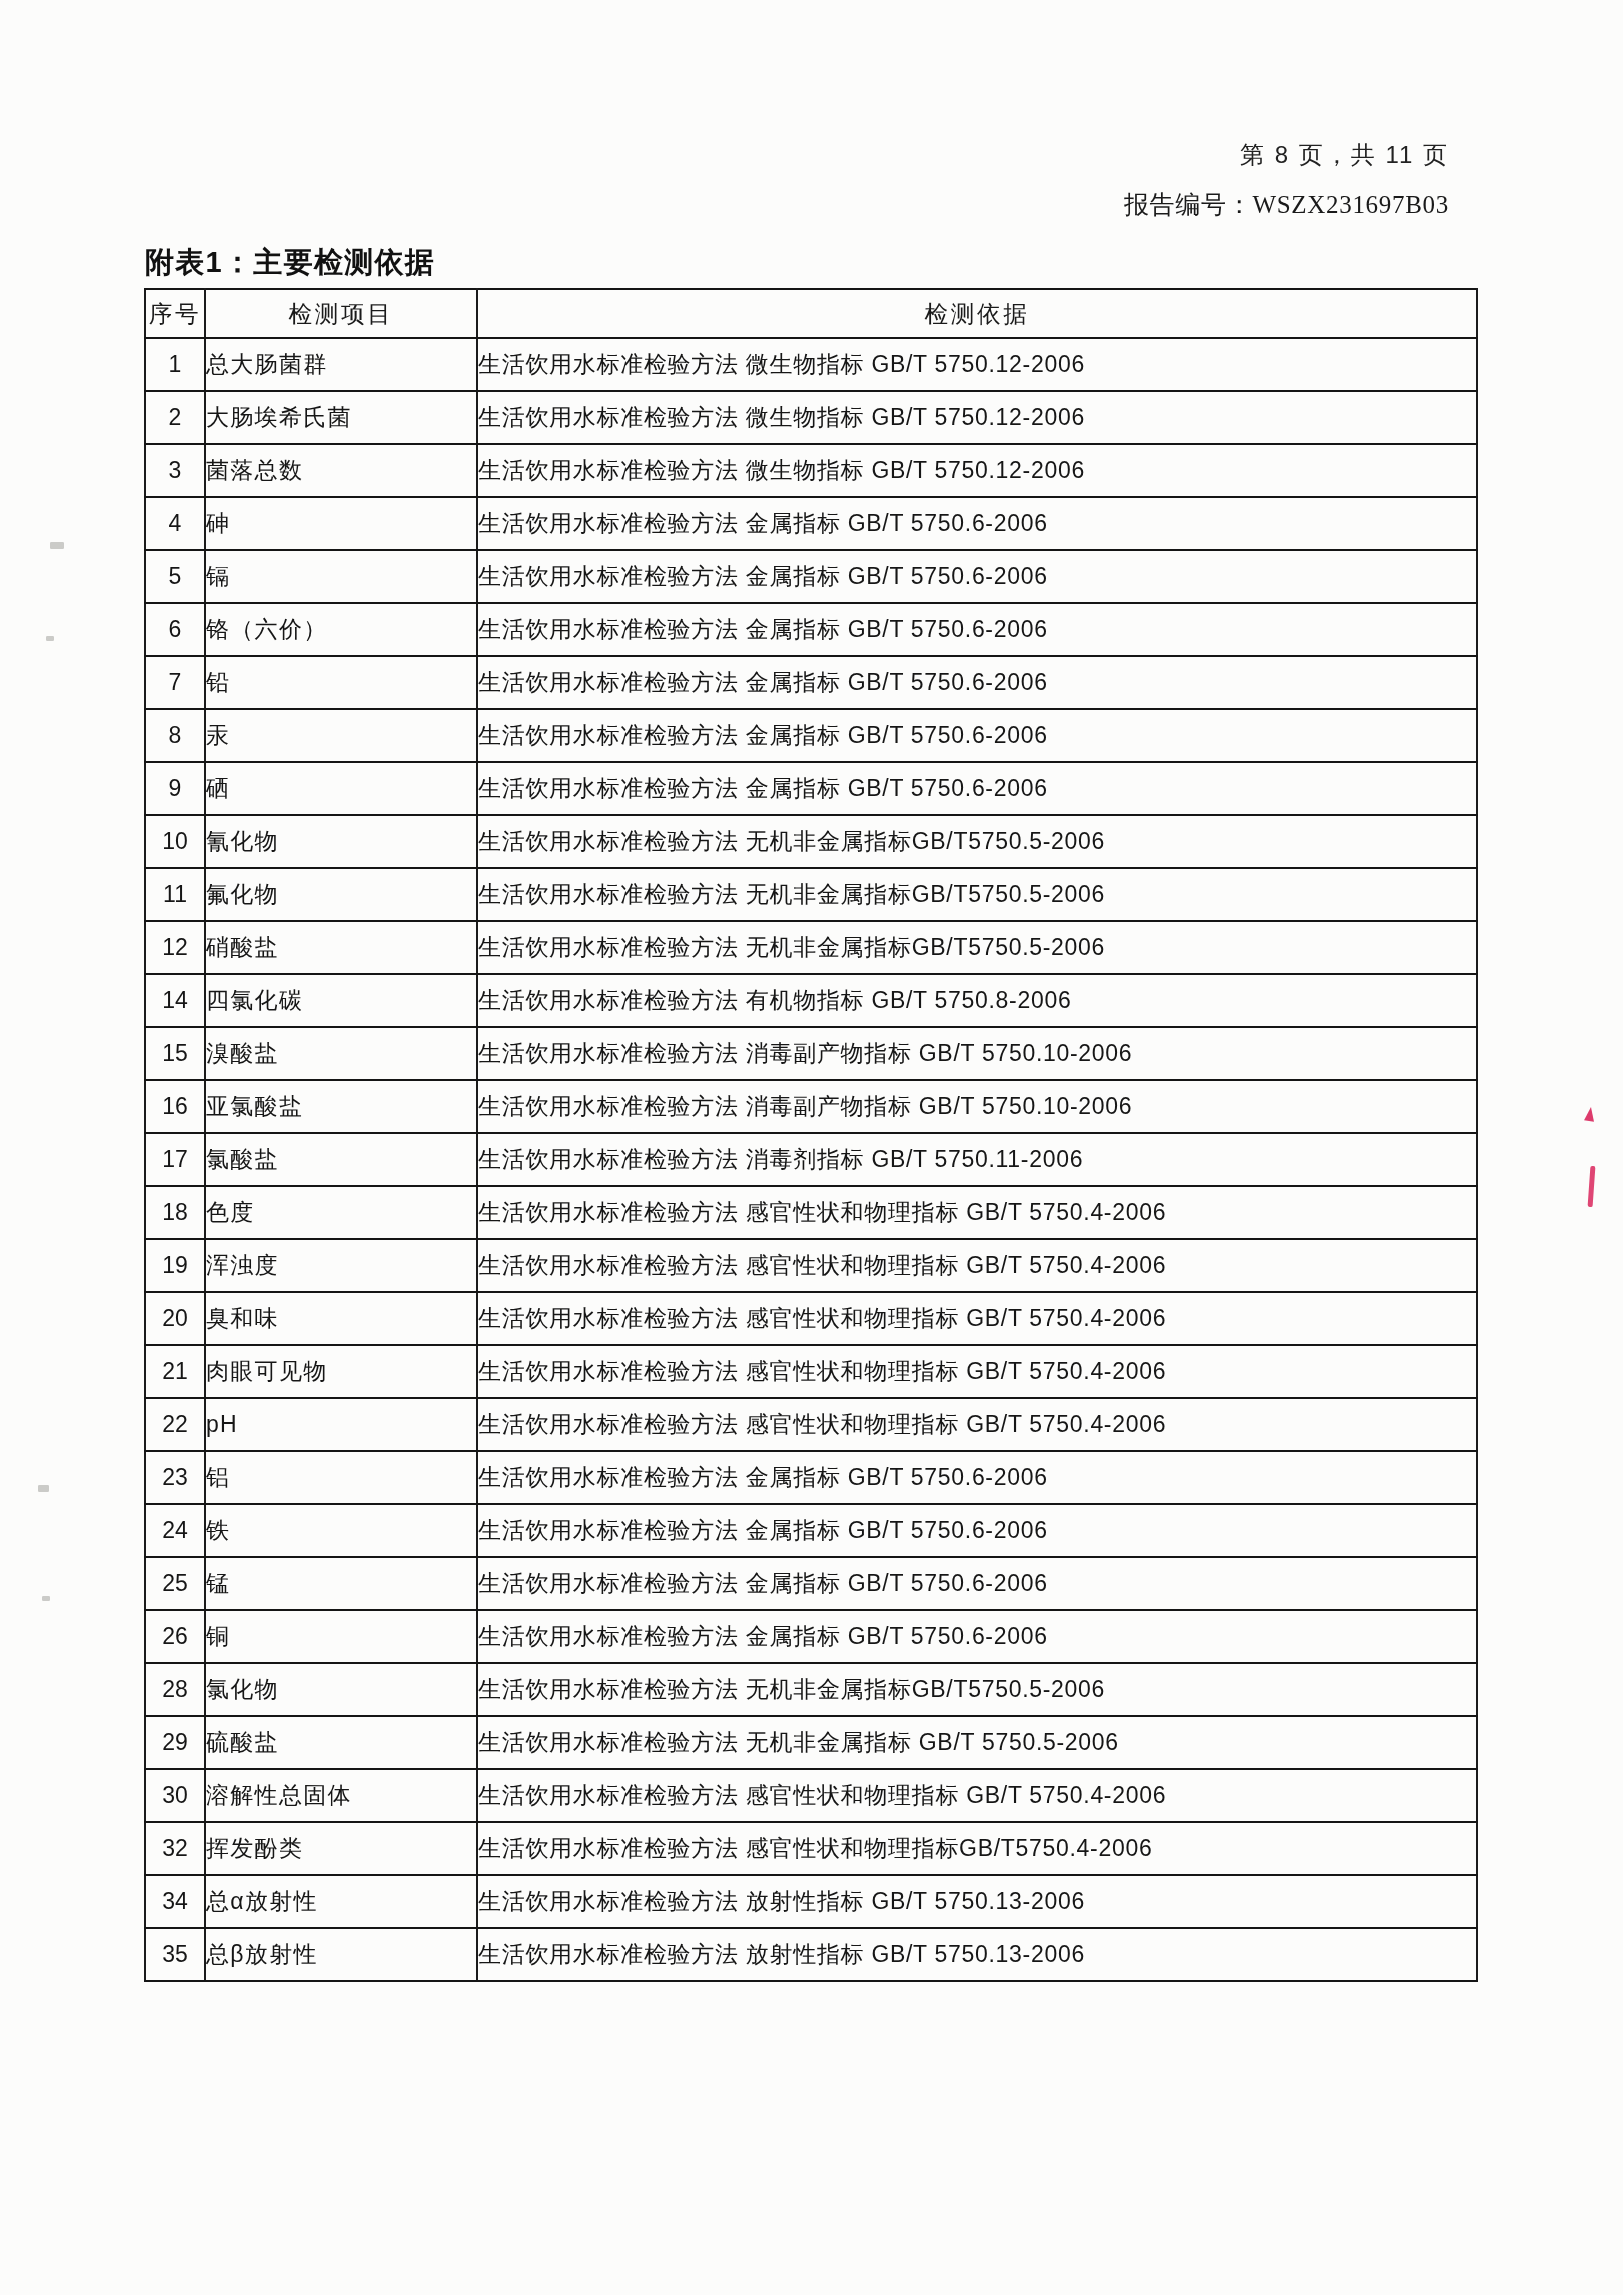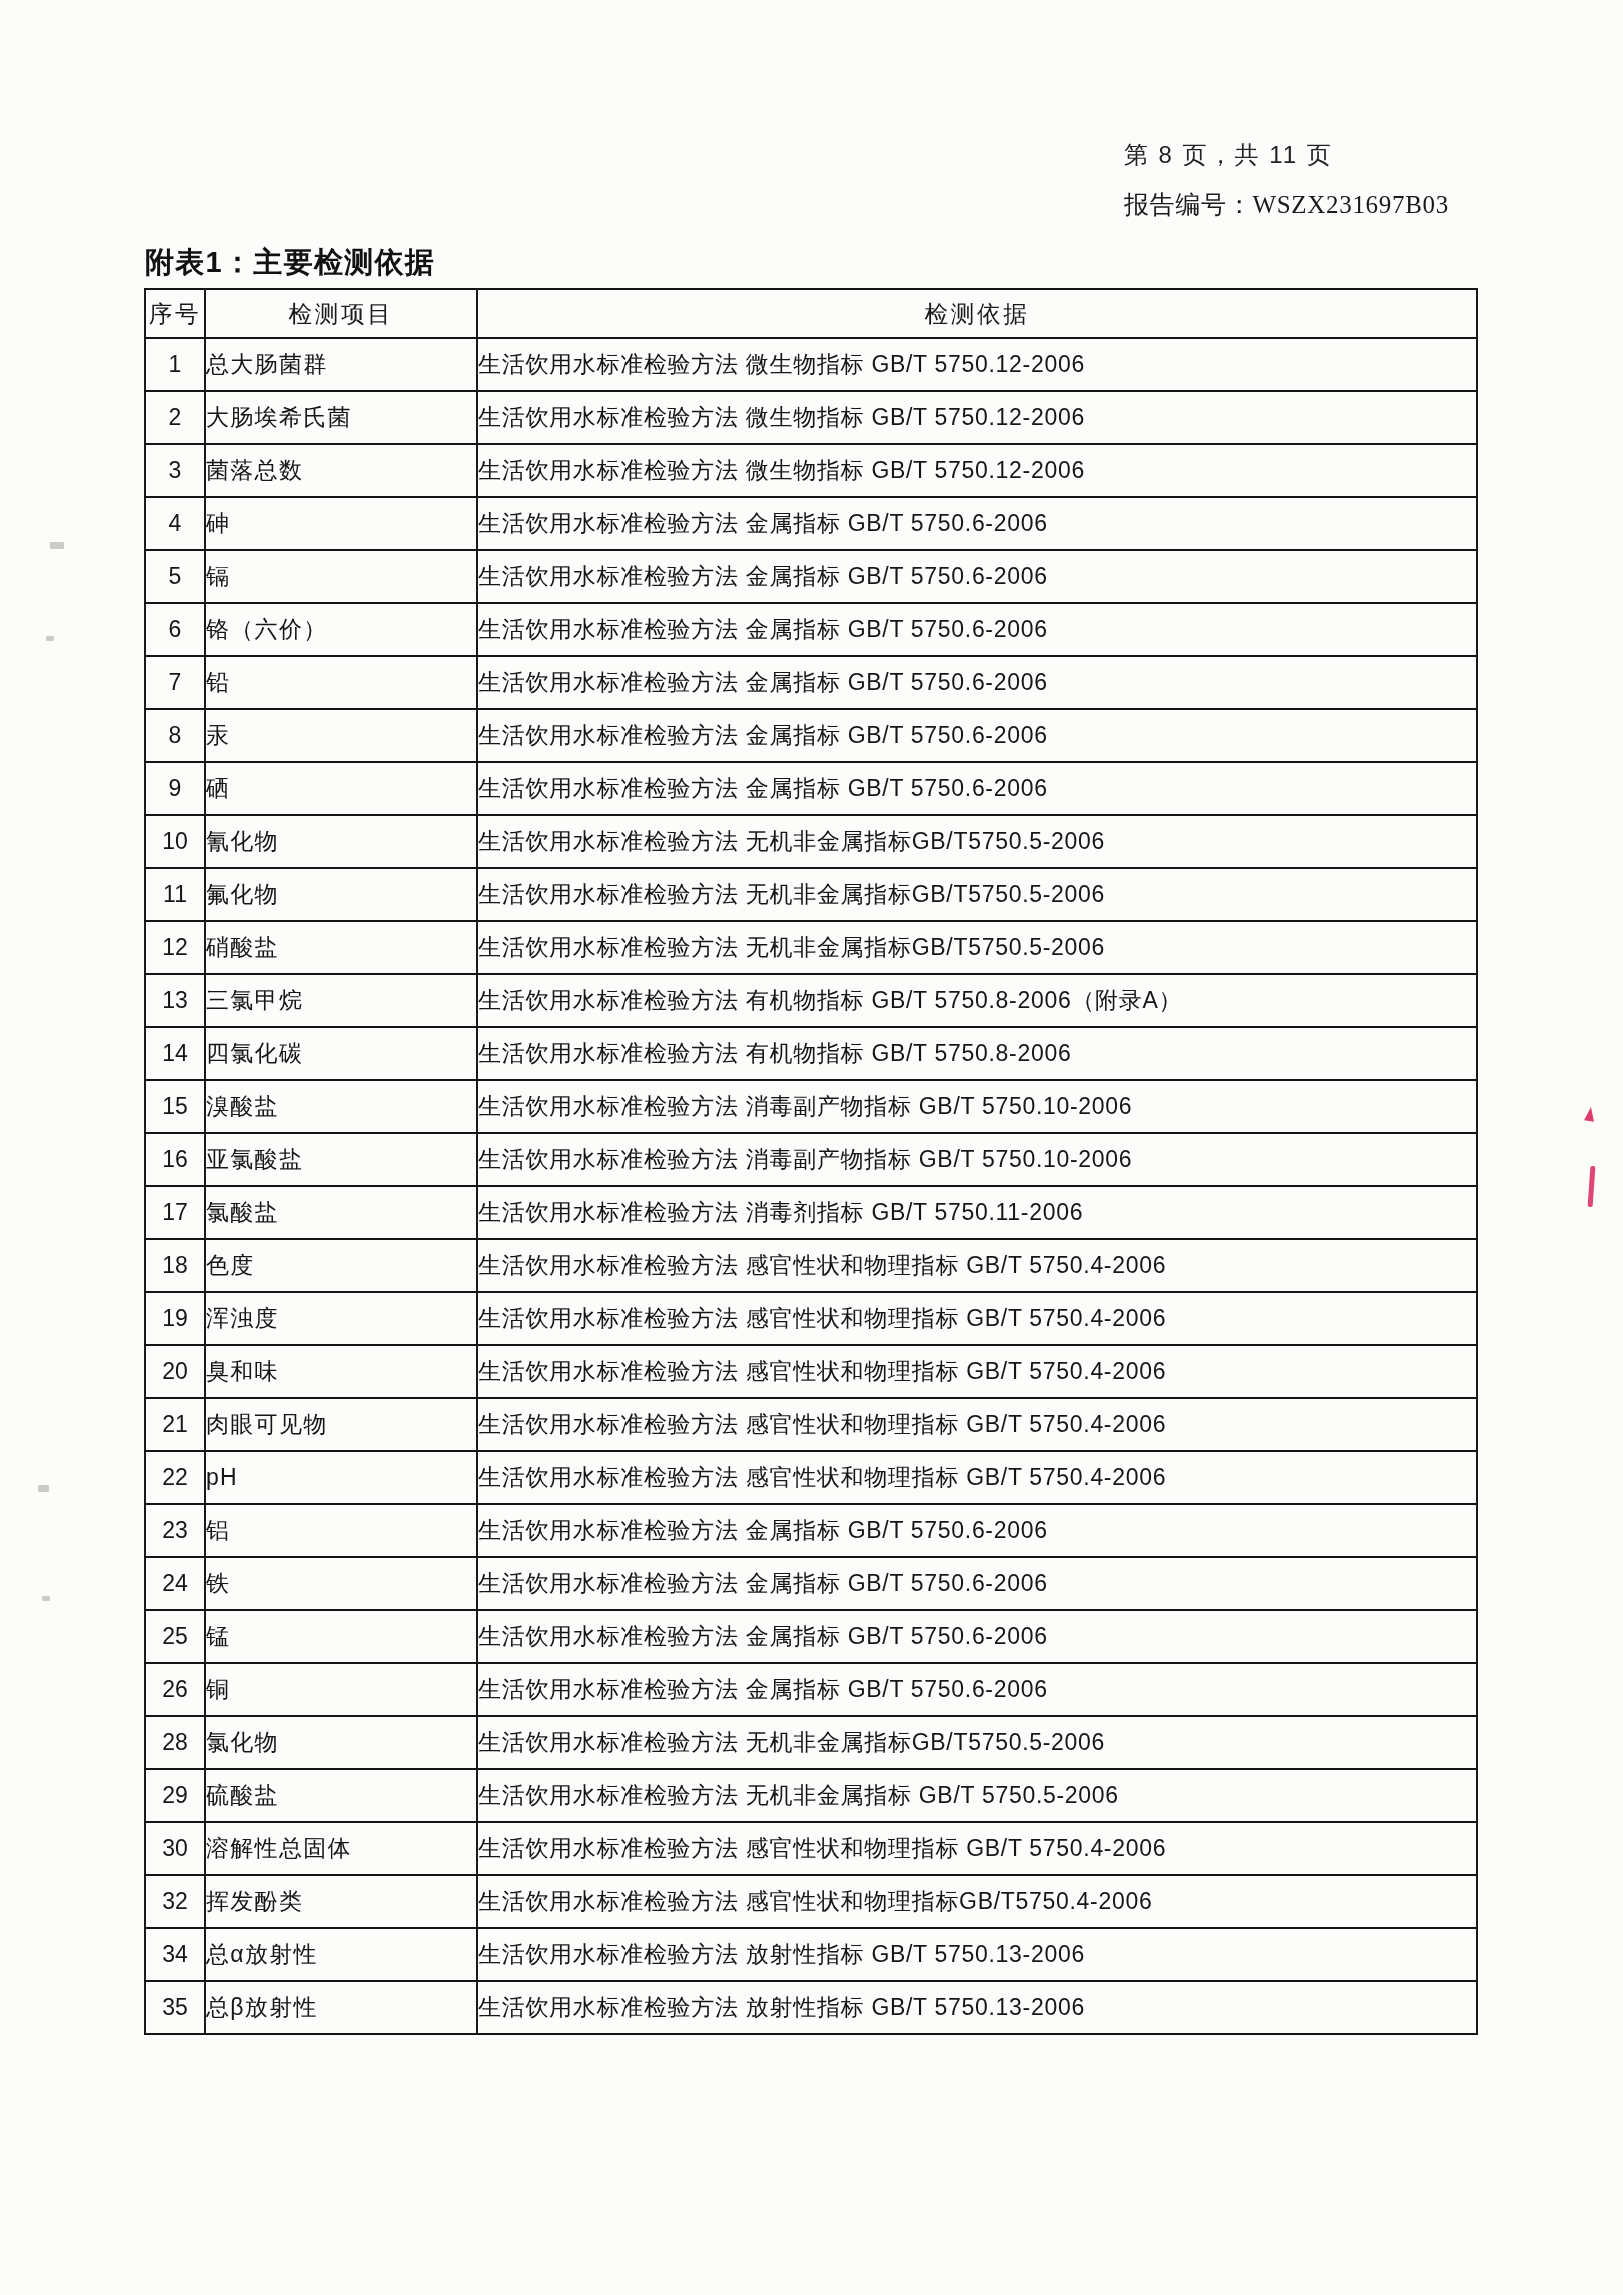--- a/index.html
+++ b/index.html
@@ -13,20 +13,21 @@
     position:absolute;left:0;top:0;
     width:1623px;height:2295px;
     background:#fcfcfb;
     color:#1c1c1c;
     overflow:hidden;
   }
   .page-header{
     position:absolute;
     top:139px;
     right:174px;
+    text-align:right;
   }
   .page-info{
     font-size:24px;
     letter-spacing:2px;
     color:#222;
     font-family:"Liberation Sans", sans-serif;
   }
   .report-no{
     margin-top:17px;
     font-size:25px;
@@ -196,25 +197,20 @@
           <td class="col-no">11</td>
           <td class="col-item">氟化物</td>
           <td class="col-basis">生活饮用水标准检验方法 无机非金属指标GB/T5750.5-2006</td>
         </tr>
         <tr>
           <td class="col-no">12</td>
           <td class="col-item">硝酸盐</td>
           <td class="col-basis">生活饮用水标准检验方法 无机非金属指标GB/T5750.5-2006</td>
         </tr>
         <tr>
-          <td class="col-no">13</td>
-          <td class="col-item">三氯甲烷</td>
-          <td class="col-basis">生活饮用水标准检验方法 有机物指标 GB/T 5750.8-2006（附录A）</td>
-        </tr>
-        <tr>
           <td class="col-no">14</td>
           <td class="col-item">四氯化碳</td>
           <td class="col-basis">生活饮用水标准检验方法 有机物指标 GB/T 5750.8-2006</td>
         </tr>
         <tr>
           <td class="col-no">15</td>
           <td class="col-item">溴酸盐</td>
           <td class="col-basis">生活饮用水标准检验方法 消毒副产物指标 GB/T 5750.10-2006</td>
         </tr>
         <tr>

